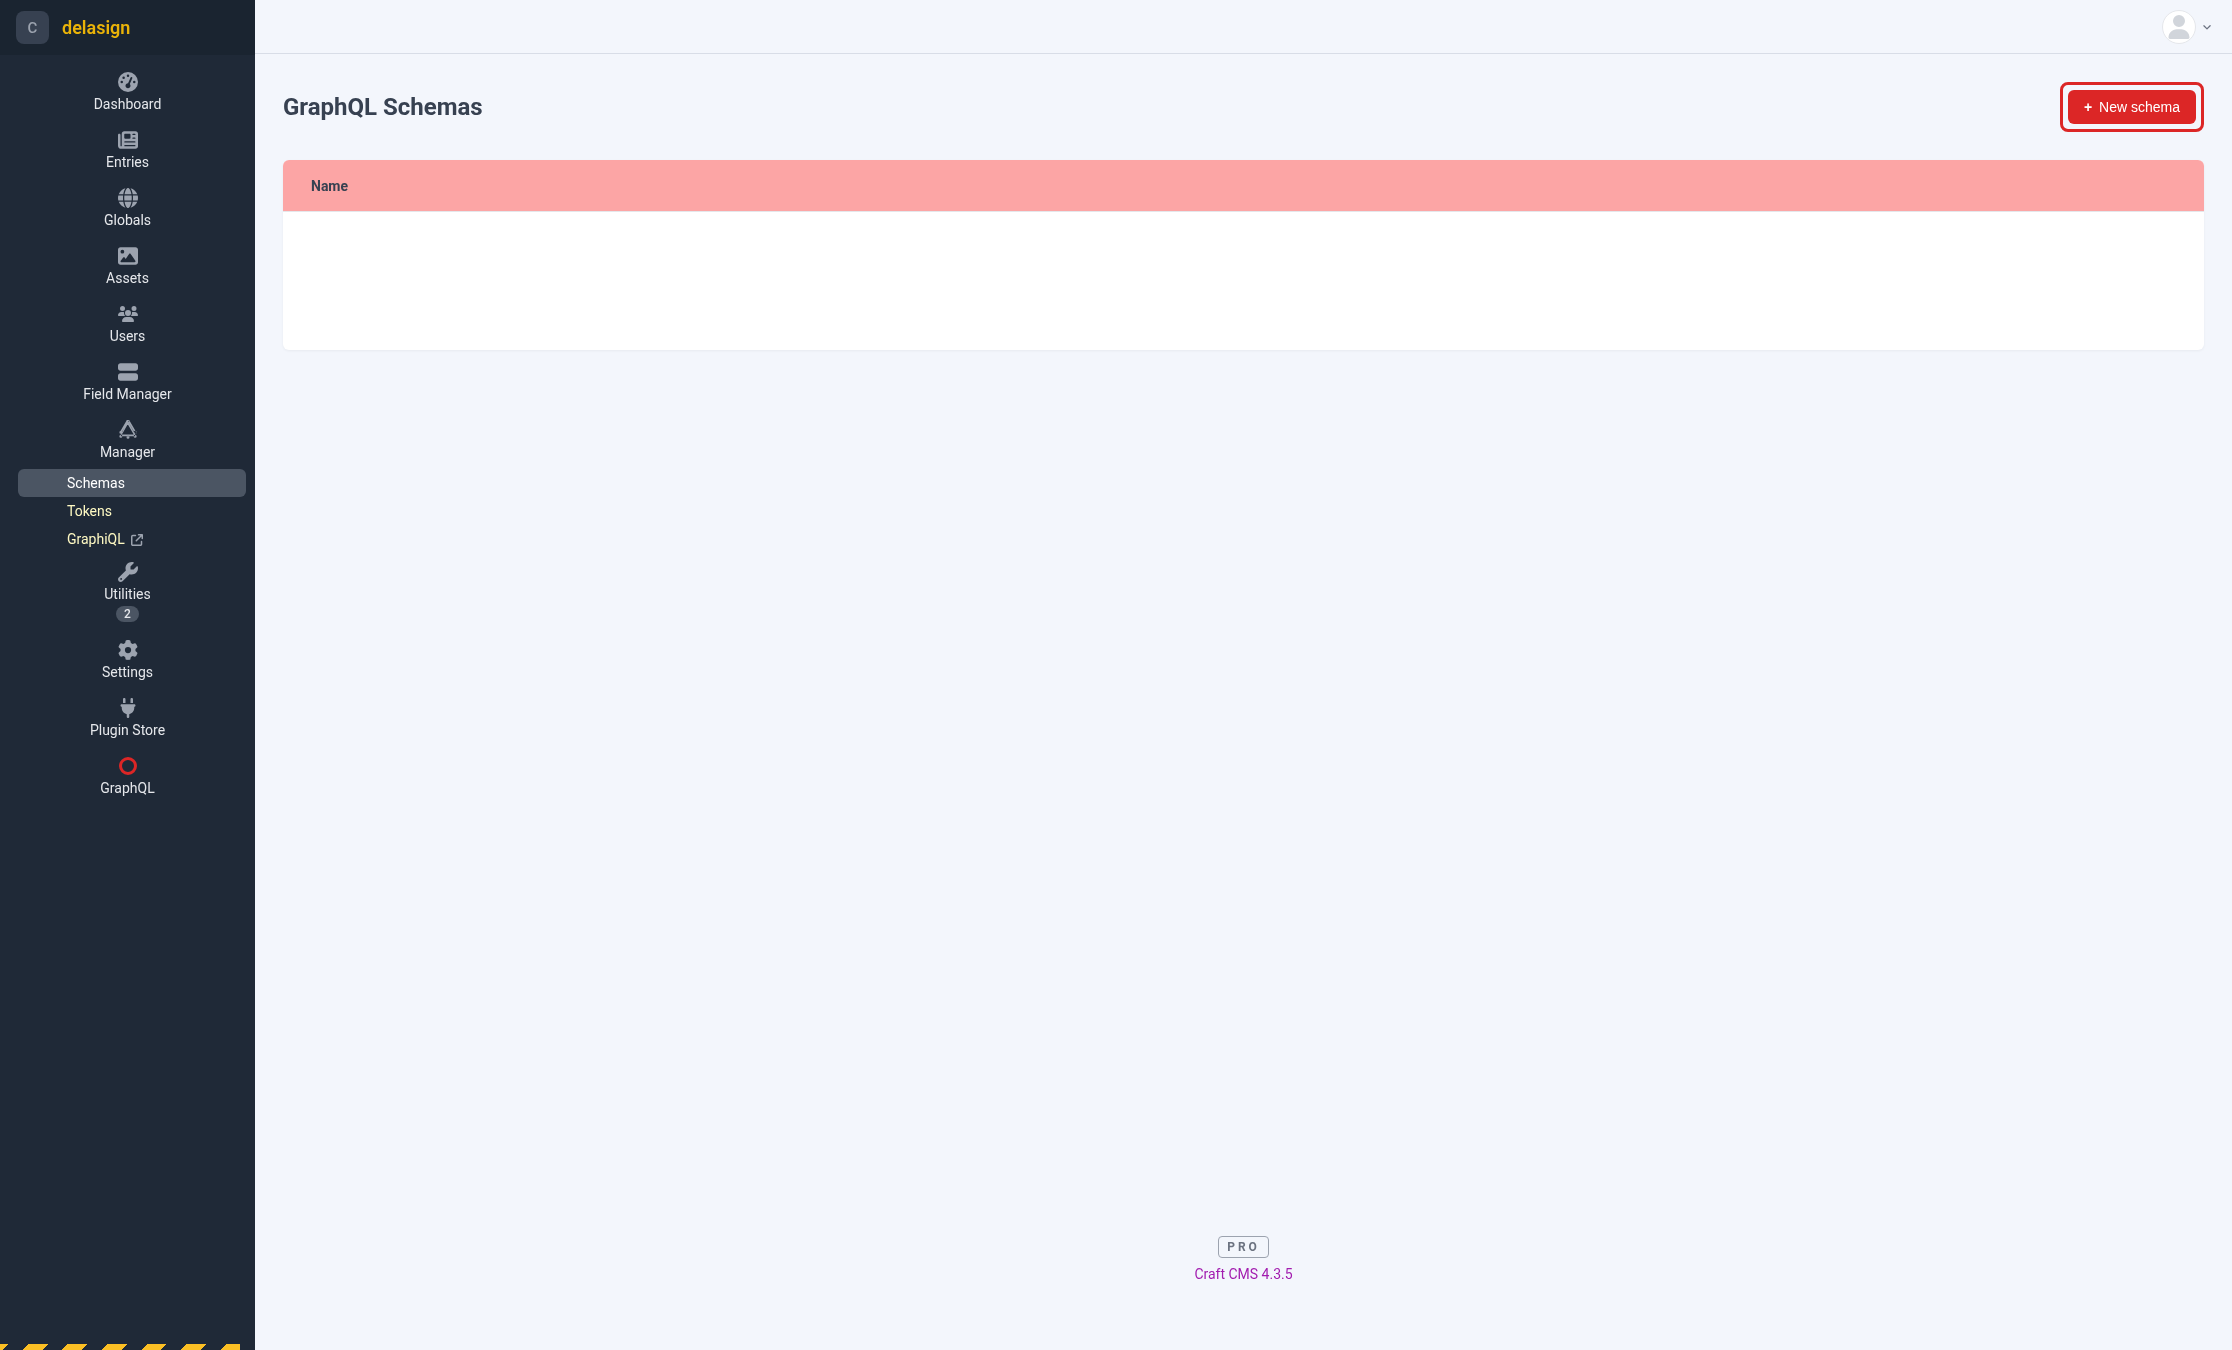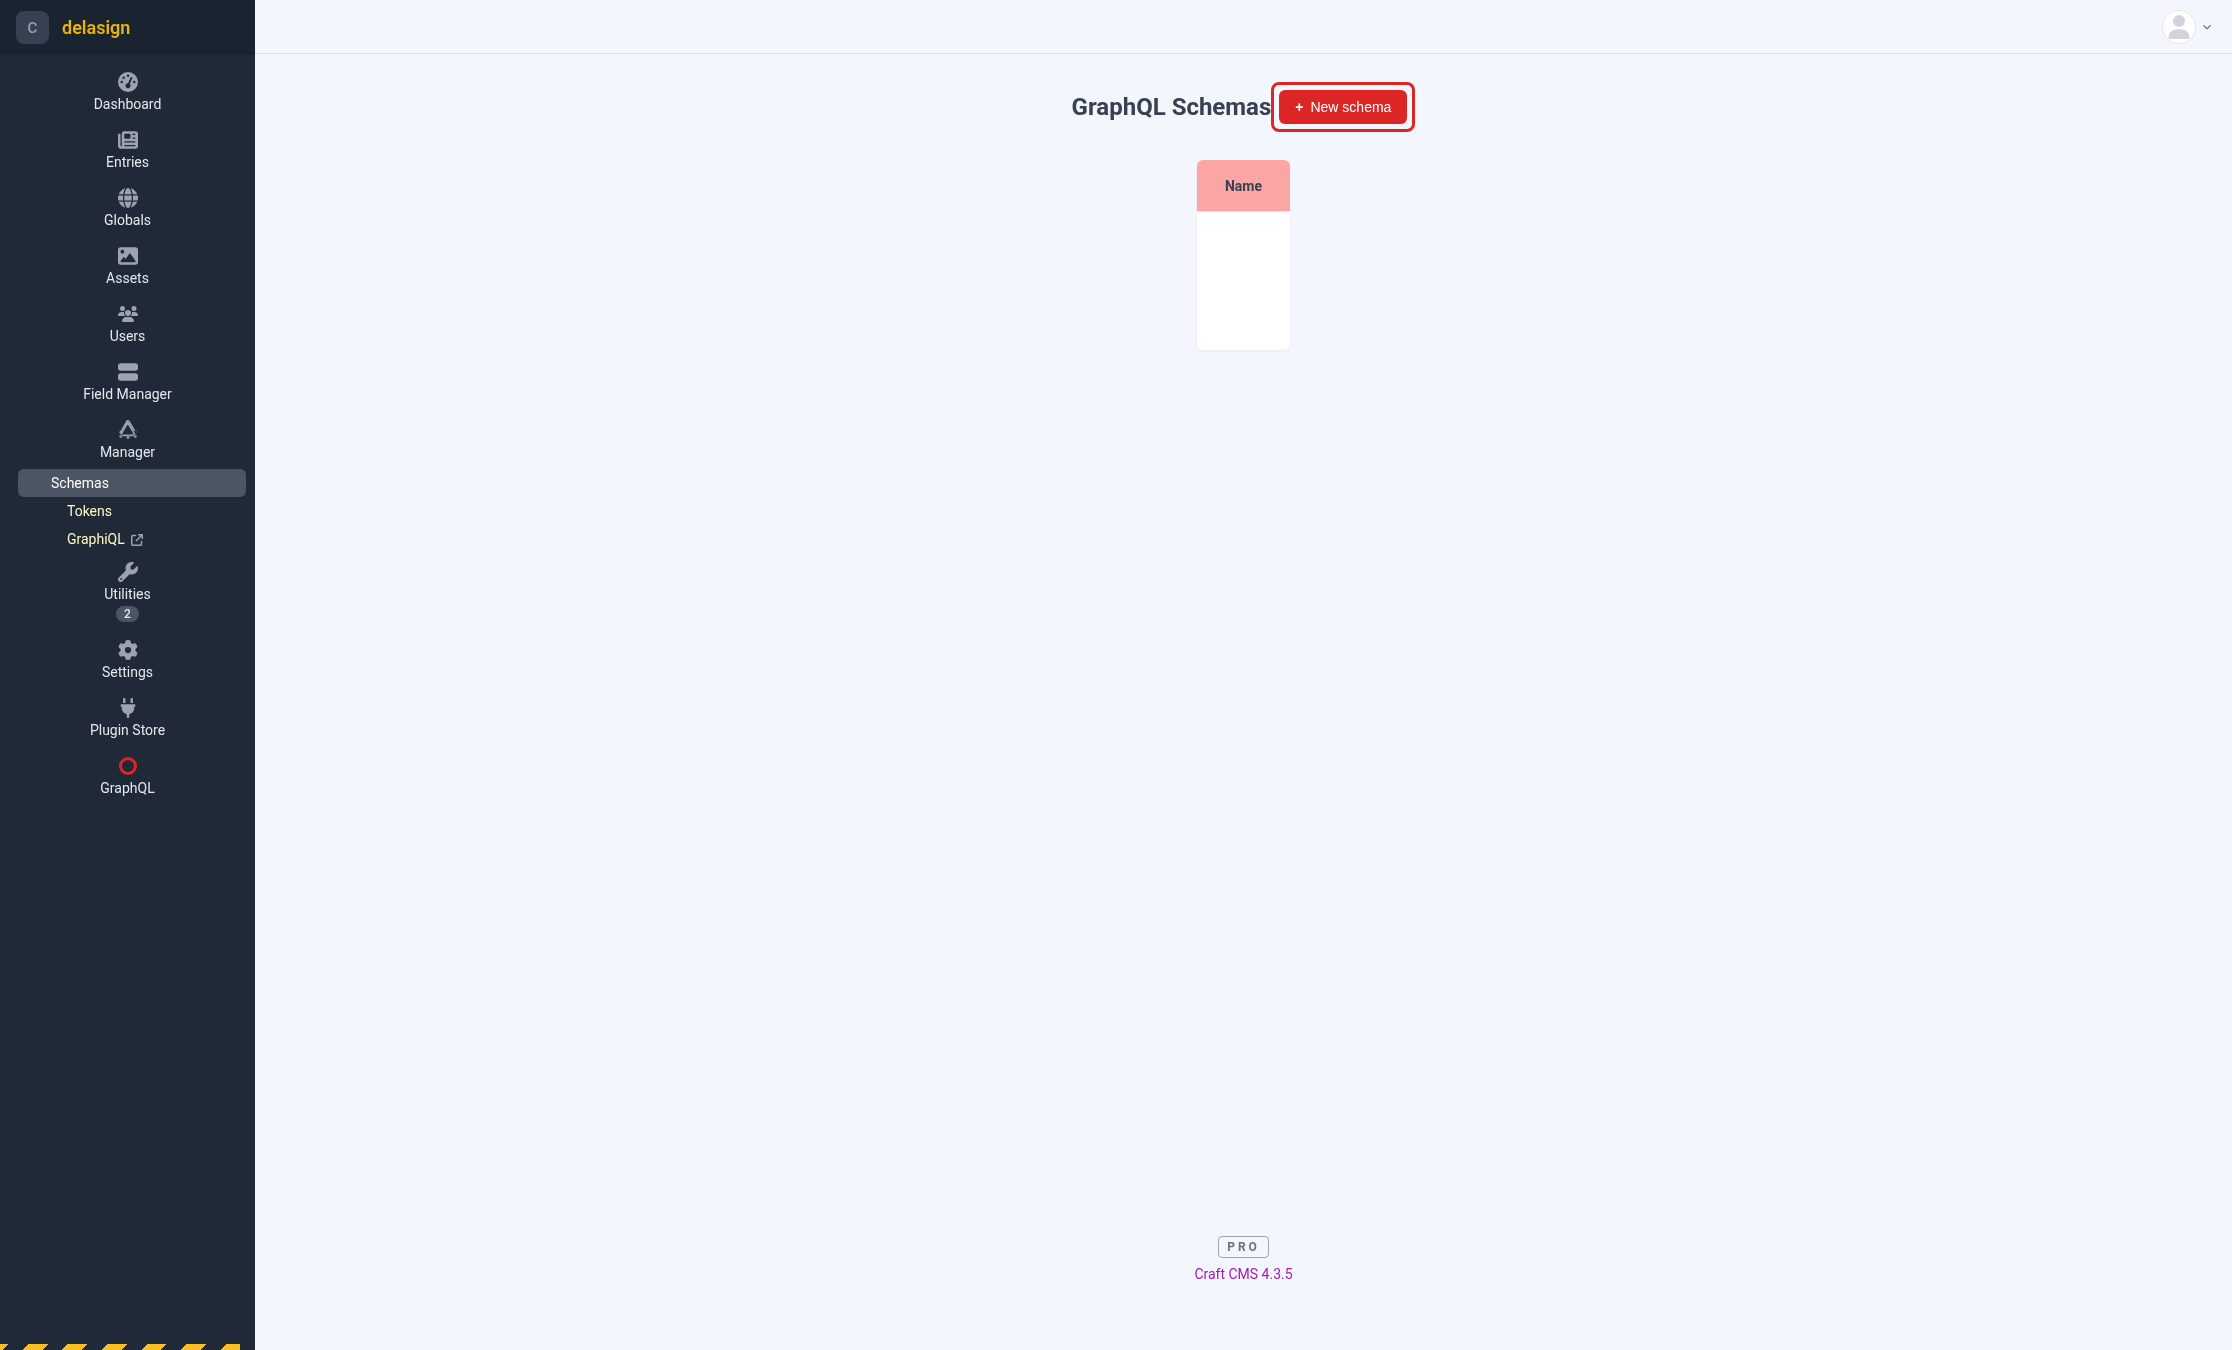--- a/index.html
+++ b/index.html
@@ -96,21 +96,21 @@
       border-radius: 6px;
       color: #fef9c3;
       font-size: 14px;
       cursor: pointer;
       gap: 6px;
     }
     .subnav-item.selected {
       background: #4b5563;
       color: #fff;
       margin-left: -37px;
-      padding-left: 33px;
+      padding-left: 49px;
     }
     .failed-icon {
       width: 18px;
       height: 18px;
       border: 3px solid #dc2626;
       border-radius: 50%;
     }
     .extlink-icon {
       width: 12px;
       height: 12px;
@@ -176,21 +176,20 @@
       width: 10px;
       height: 10px;
       fill: #6b7280;
     }
     
     .content {
       flex: 1;
       padding: 28px;
       display: flex;
       flex-direction: column;
-      align-items: center;
     }
     .page-header {
       display: flex;
       align-items: center;
       justify-content: space-between;
       margin-bottom: 28px;
     }
     .page-title {
       font-size: 24px;
       font-weight: 700;

